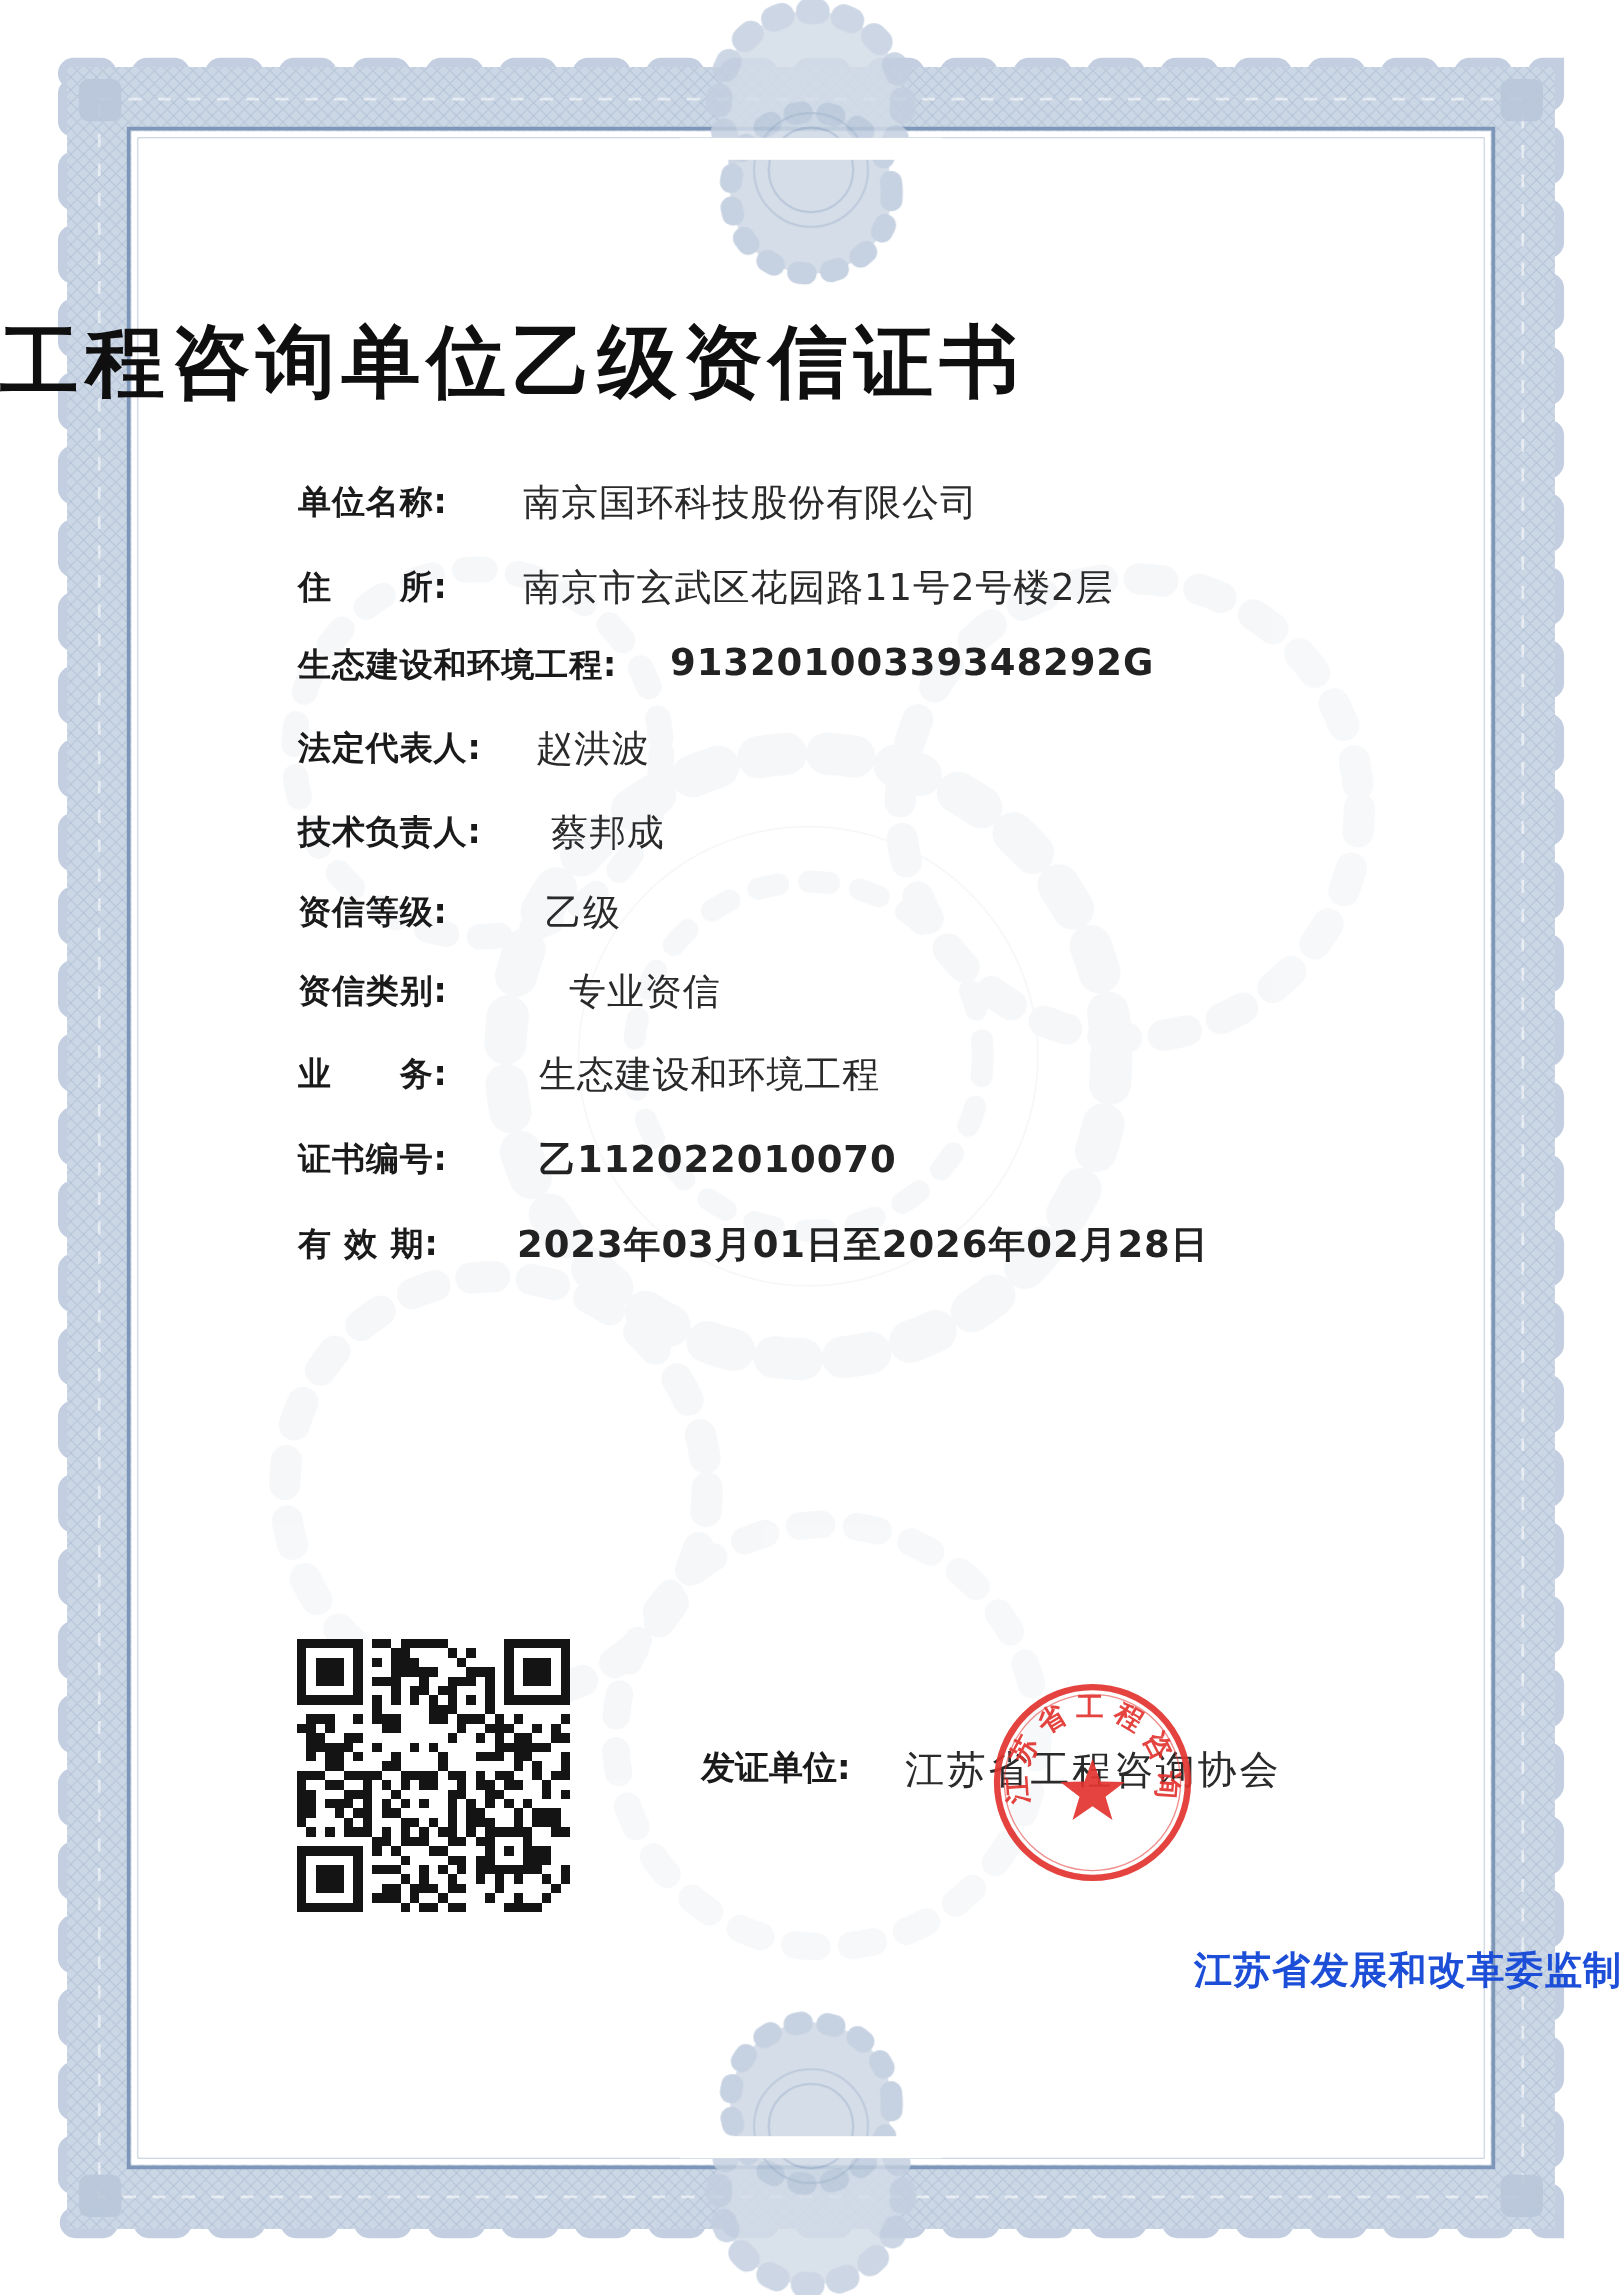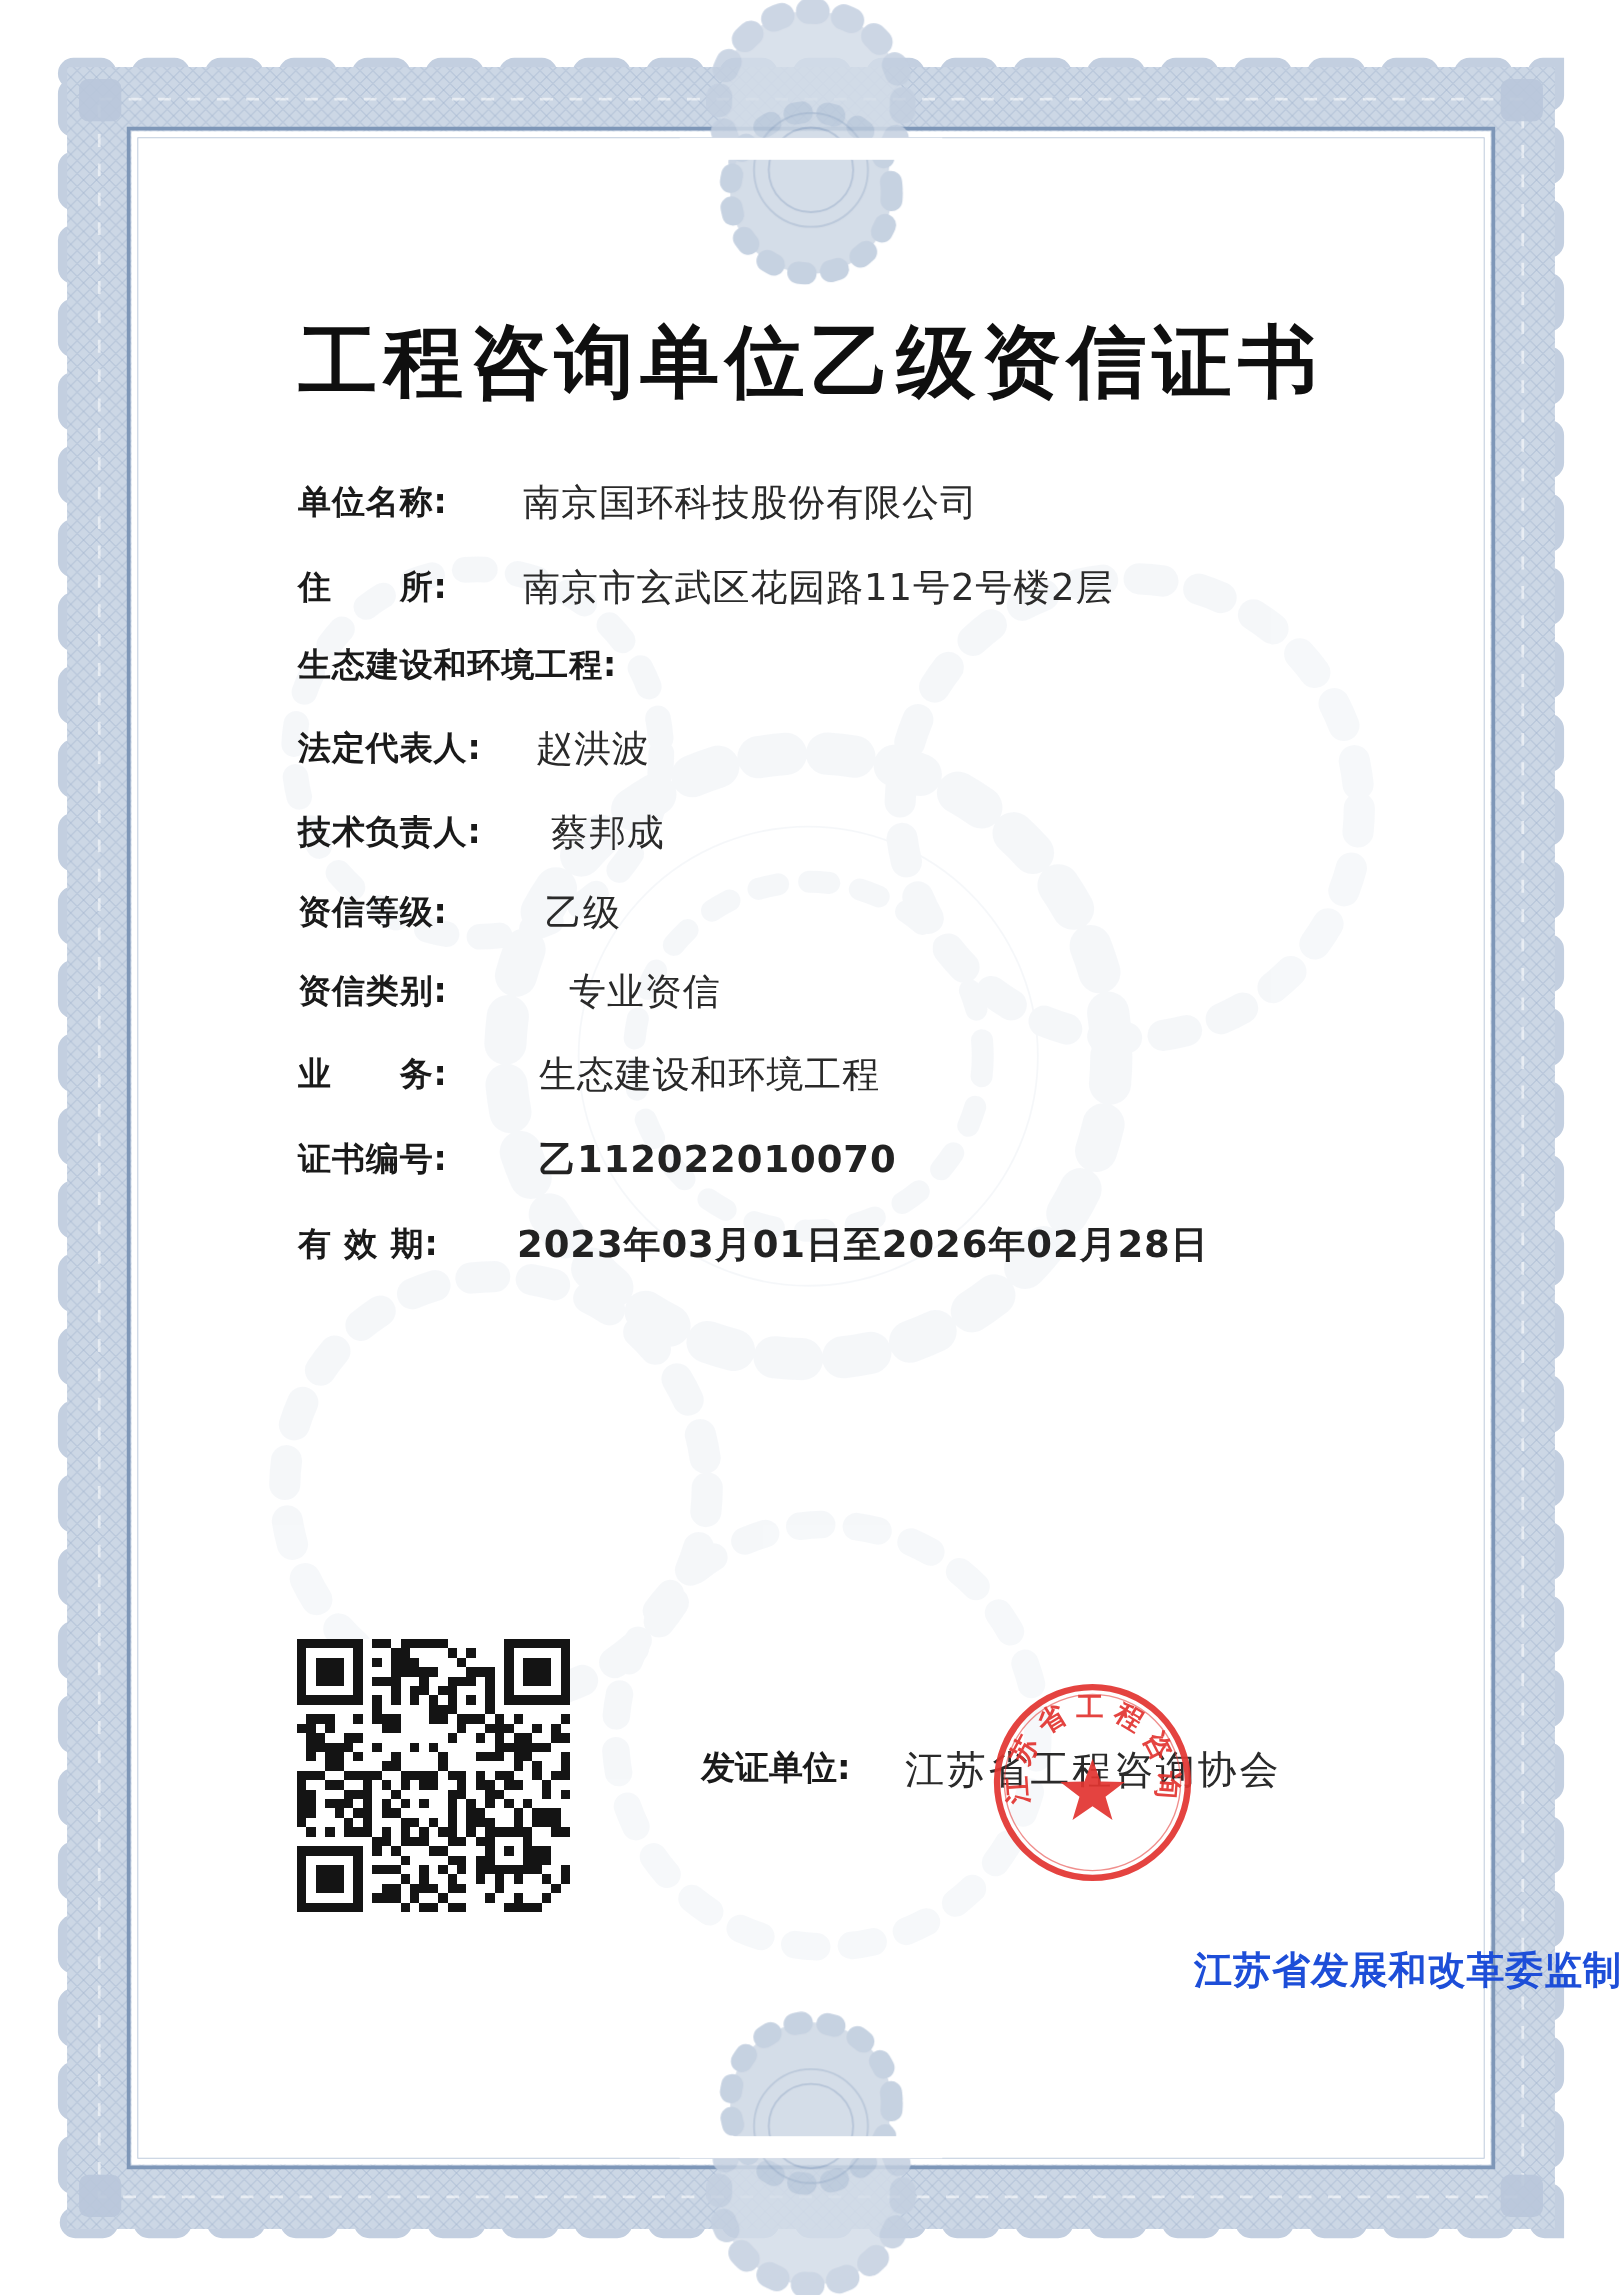--- a/index.html
+++ b/index.html
@@ -6,21 +6,21 @@
   .page{
     position:relative;
     width:1622px;height:2296px;
     background:#ffffff;
     overflow:hidden;
     font-family:"DejaVu Sans",sans-serif;
   }
   .deco{position:absolute;left:0;top:0;width:1622px;height:2296px;pointer-events:none;}
   .title{
     position:absolute;left:0;top:310px;width:100%;
-    text-align:center;
+    text-align:left;
     font-size:79px;font-weight:900;letter-spacing:6.4px;
     color:#0f0f0f;white-space:nowrap;
   }
   .row{position:absolute;left:0;width:100%;height:51px;}
   .row .lbl{
     position:absolute;left:298px;top:1.8px;
     font-size:33px;font-weight:700;color:#1a1a1a;letter-spacing:0.9px;
     white-space:pre;
   }
   .row .val{
@@ -107,20 +107,21 @@
   <div class="row" style="top:478px">
     <span class="lbl">单位名称:</span>
     <span class="val" style="left:523px">南京国环科技股份有限公司</span>
   </div>
   <div class="row" style="top:563px">
     <span class="lbl">住　　所:</span>
     <span class="val" style="left:523px">南京市玄武区花园路11号2号楼2层</span>
   </div>
   <div class="row" style="top:641px">
     <span class="lbl">生态建设和环境工程:</span>
+    <span class="val num" style="left:670px">91320100339348292G</span>
   </div>
   <div class="row" style="top:724px">
     <span class="lbl">法定代表人:</span>
     <span class="val" style="left:536px">赵洪波</span>
   </div>
   <div class="row" style="top:808px">
     <span class="lbl">技术负责人:</span>
     <span class="val" style="left:551px">蔡邦成</span>
   </div>
   <div class="row" style="top:888px">

